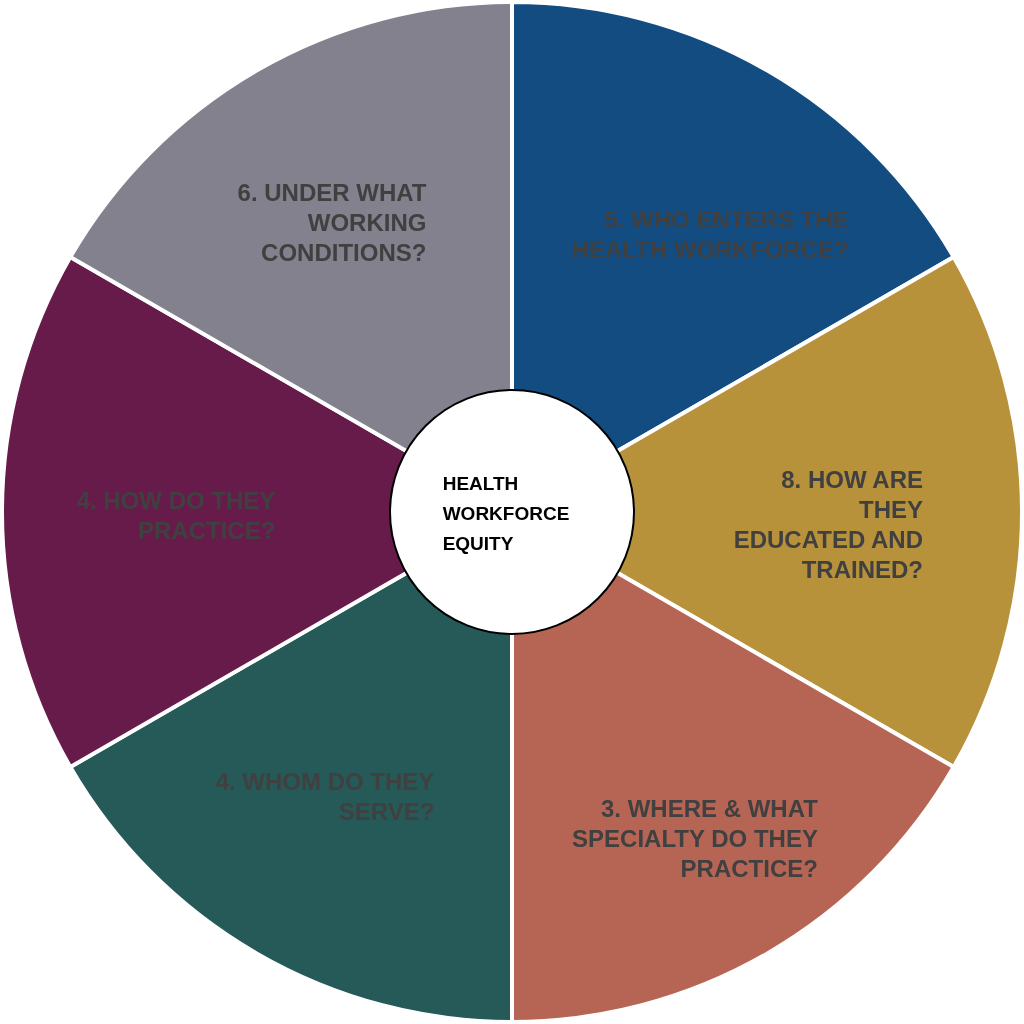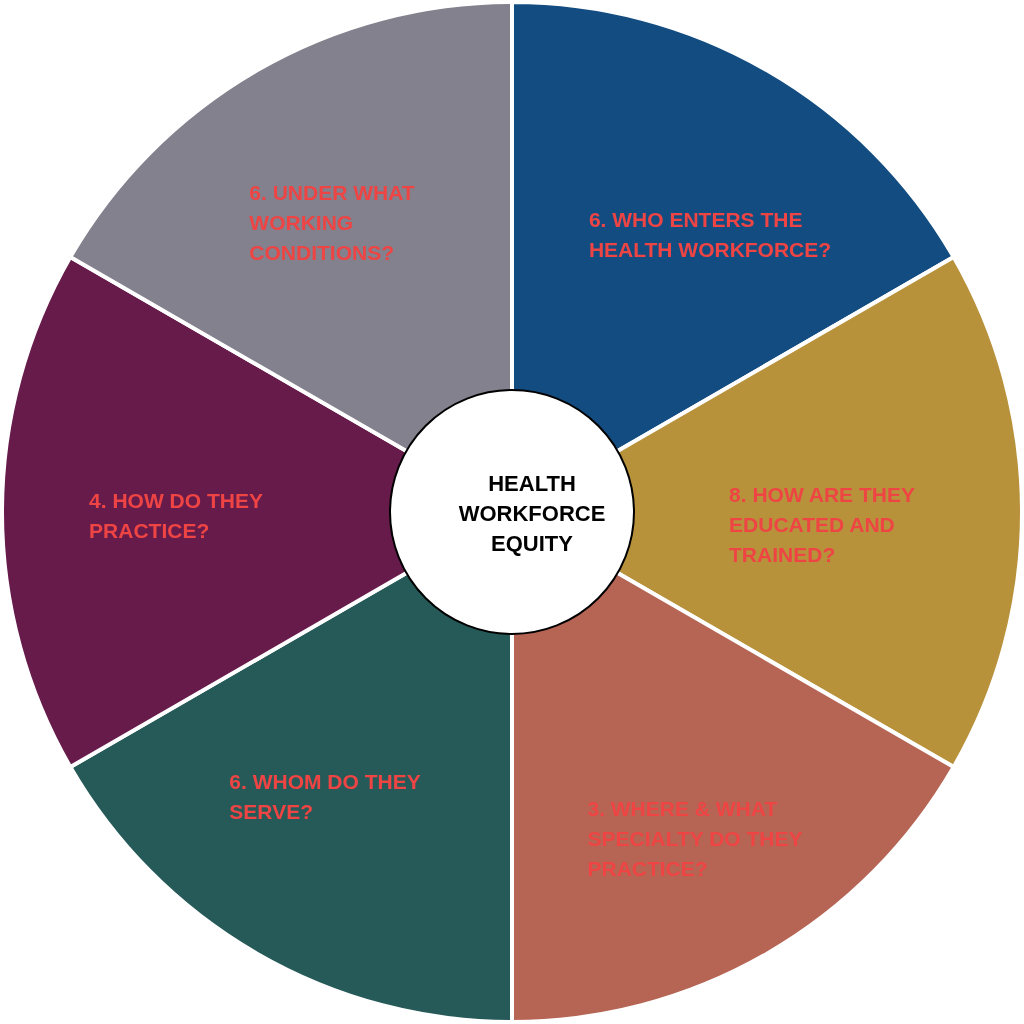--- a/index.html
+++ b/index.html
@@ -1,65 +1,65 @@
 <!DOCTYPE html>
 <html><head>
 <meta charset="utf-8">
 <style>
   html, body { margin: 0; padding: 0; background: #ffffff; }
   body { width: 1024px; height: 1024px; position: relative; overflow: hidden; }
   svg { position: absolute; left: 0; top: 0; }
   .seg-label {
     position: absolute;
-    color: #ef4444;
+    color: #404040;
     font-family: "Liberation Sans", sans-serif;
     font-weight: bold;
-    font-size: 21px;
+    font-size: 24px;
     line-height: 30px;
-    text-align: left;
+    text-align: right;
     white-space: pre-line;
     transform: translate(-50%, -50%);
   }
   .hub-label {
     position: absolute;
-    left: 532px; top: 514px;
+    left: 506px; top: 514px;
     transform: translate(-50%, -50%);
     color: #000000;
     font-family: "Liberation Sans", sans-serif;
     font-weight: bold;
-    font-size: 22px;
+    font-size: 19px;
     line-height: 30px;
-    text-align: center;
+    text-align: left;
     white-space: pre-line;
   }
 </style>
 </head>
 <body>
 
 <svg width="1024" height="1024" viewBox="0 0 1024 1024">
   <g id="segments">
       <path d="M512,512 L512,2 A510,510 0 0 1 953.6729559300637,257 Z" fill="#134c80" stroke="#ffffff" stroke-width="4" stroke-linejoin="round"></path>
       <path d="M512,512 L953.6729559300637,257 A510,510 0 0 1 953.6729559300637,767 Z" fill="#b8923b" stroke="#ffffff" stroke-width="4" stroke-linejoin="round"></path>
       <path d="M512,512 L953.6729559300637,767 A510,510 0 0 1 512,1022 Z" fill="#b66555" stroke="#ffffff" stroke-width="4" stroke-linejoin="round"></path>
       <path d="M512,512 L512,1022 A510,510 0 0 1 70.32704406993628,767 Z" fill="#255a58" stroke="#ffffff" stroke-width="4" stroke-linejoin="round"></path>
       <path d="M512,512 L70.32704406993628,767 A510,510 0 0 1 70.32704406993633,256.99999999999994 Z" fill="#671b4b" stroke="#ffffff" stroke-width="4" stroke-linejoin="round"></path>
       <path d="M512,512 L70.32704406993633,256.99999999999994 A510,510 0 0 1 511.9999999999999,2 Z" fill="#82818d" stroke="#ffffff" stroke-width="4" stroke-linejoin="round"></path>
     </g>
   <circle cx="512" cy="512" r="122" fill="#ffffff" stroke="#000000" stroke-width="2"></circle>
 </svg>
 
-<div class="seg-label" style="left:710px; top:235px;">6. WHO ENTERS THE
+<div class="seg-label" style="left:710px; top:235px;">5. WHO ENTERS THE
 HEALTH WORKFORCE?</div>
 <div class="seg-label" style="left:822px; top:525px;">8. HOW ARE THEY
 EDUCATED AND
 TRAINED?</div>
 <div class="seg-label" style="left:695px; top:839px;">3. WHERE &amp; WHAT
 SPECIALTY DO THEY
 PRACTICE?</div>
-<div class="seg-label" style="left:325px; top:797px;">6. WHOM DO THEY
+<div class="seg-label" style="left:325px; top:797px;">4. WHOM DO THEY
 SERVE?</div>
 <div class="seg-label" style="left:176px; top:516px;">4. HOW DO THEY
 PRACTICE?</div>
 <div class="seg-label" style="left:332px; top:223px;">6. UNDER WHAT
 WORKING
 CONDITIONS?</div>
 
 <div class="hub-label">HEALTH
 WORKFORCE
 EQUITY</div>

